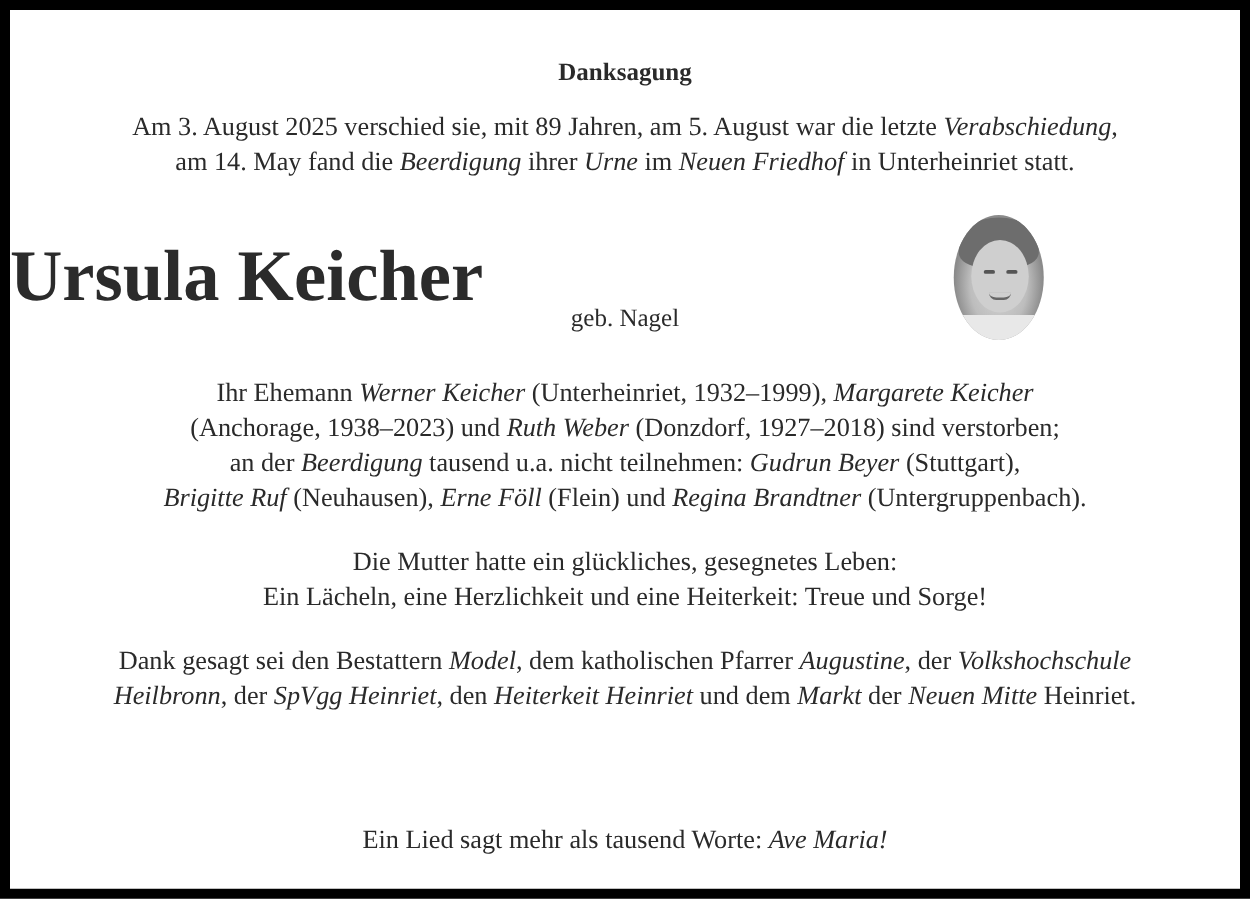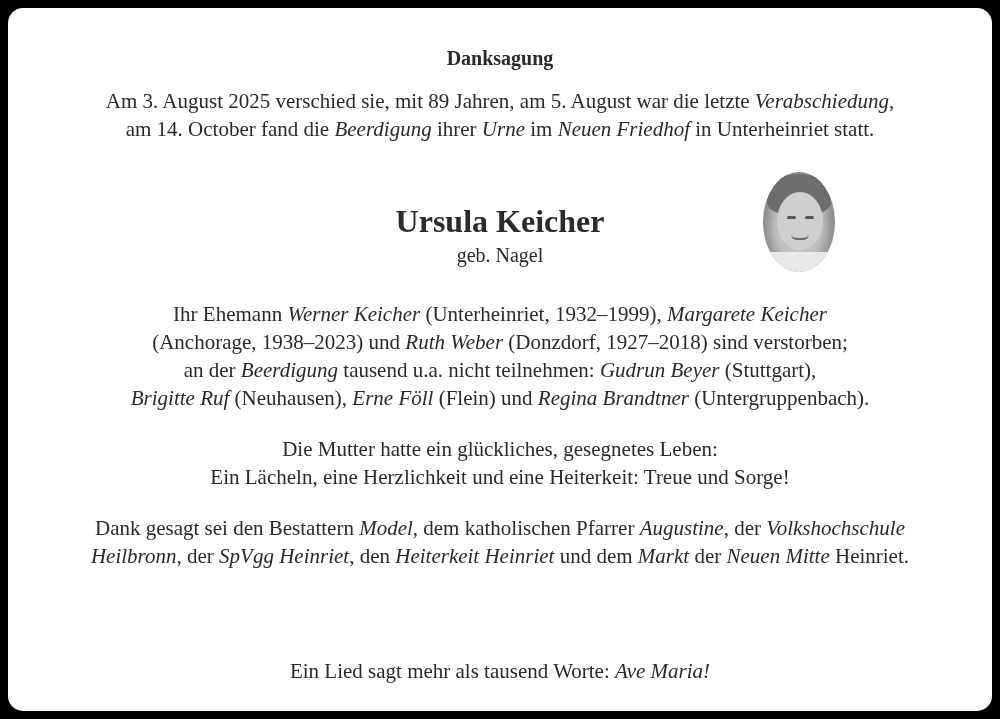--- a/index.html
+++ b/index.html
@@ -5,31 +5,30 @@
     html, body { margin: 0; padding: 0; }
     body {
       width: 1000px; height: 719px; background: #000;
       position: relative; overflow: hidden;
       font-family: "Liberation Serif", "DejaVu Serif", serif;
       color: #2a2a2a;
     }
     .page {
       position: absolute; left: 8px; top: 8px; width: 984px; height: 703px;
       background: #fff;
-      border-radius: 15px;
     }
     .line {
       position: absolute; left: 0; width: 984px; text-align: center;
       font-size: 21px; line-height: 26px; white-space: nowrap;
     }
     .line i { font-style: italic; }
     .heading { font-weight: bold; font-size: 20px; }
     .name {
-      position: absolute; left: 0; width: 984px; text-align: center;
-      font-size: 32px; font-weight: bold; line-height: 50px; top: 188px;
+      position: absolute; left: 0; width: 984px; text-align: left;
+      font-size: 58px; font-weight: bold; line-height: 50px; top: 188px;
       color: #2b2b2b;
     }
     .maiden { font-size: 20px; }
     .photo {
       position: absolute; left: 755px; top: 164px; width: 72px; height: 100px;
       border-radius: 50%;
       background: radial-gradient(ellipse at 50% 55%, #d8d8d8 0%, #bdbdbd 45%, #8a8a8a 70%, #e0e0e0 100%);
       overflow: hidden;
     }
     .photo .hair {
@@ -46,21 +45,21 @@
     .photo .body { position: absolute; left: 0; top: 80px; width: 72px; height: 30px; background: #e8e8e8; }
   </style>
 </head>
 <body>
 
 <div class="page">
   <div class="line heading" style="top:37px">Danksagung</div>
 
   <div>
     <div class="line" style="top:80px"><span>Am 3. August 2025 verschied sie, mit 89 Jahren, am 5. August war die letzte </span><i>Verabschiedung</i><span>,</span></div>
-    <div class="line" style="top:108px"><span>am 14. October fand die </span><i>Beerdigung</i><span> ihrer </span><i>Urne</i><span> im </span><i>Neuen Friedhof</i><span> in Unterheinriet statt.</span></div>
+    <div class="line" style="top:108px"><span>am 14. May fand die </span><i>Beerdigung</i><span> ihrer </span><i>Urne</i><span> im </span><i>Neuen Friedhof</i><span> in Unterheinriet statt.</span></div>
   </div>
 
   <div class="name">Ursula Keicher</div>
   <div class="line maiden" style="top:234px">geb. Nagel</div>
 
   <div class="photo">
     <div class="body"></div>
     <div class="hair"></div>
     <div class="face"></div>
     <div class="eye l"></div>

